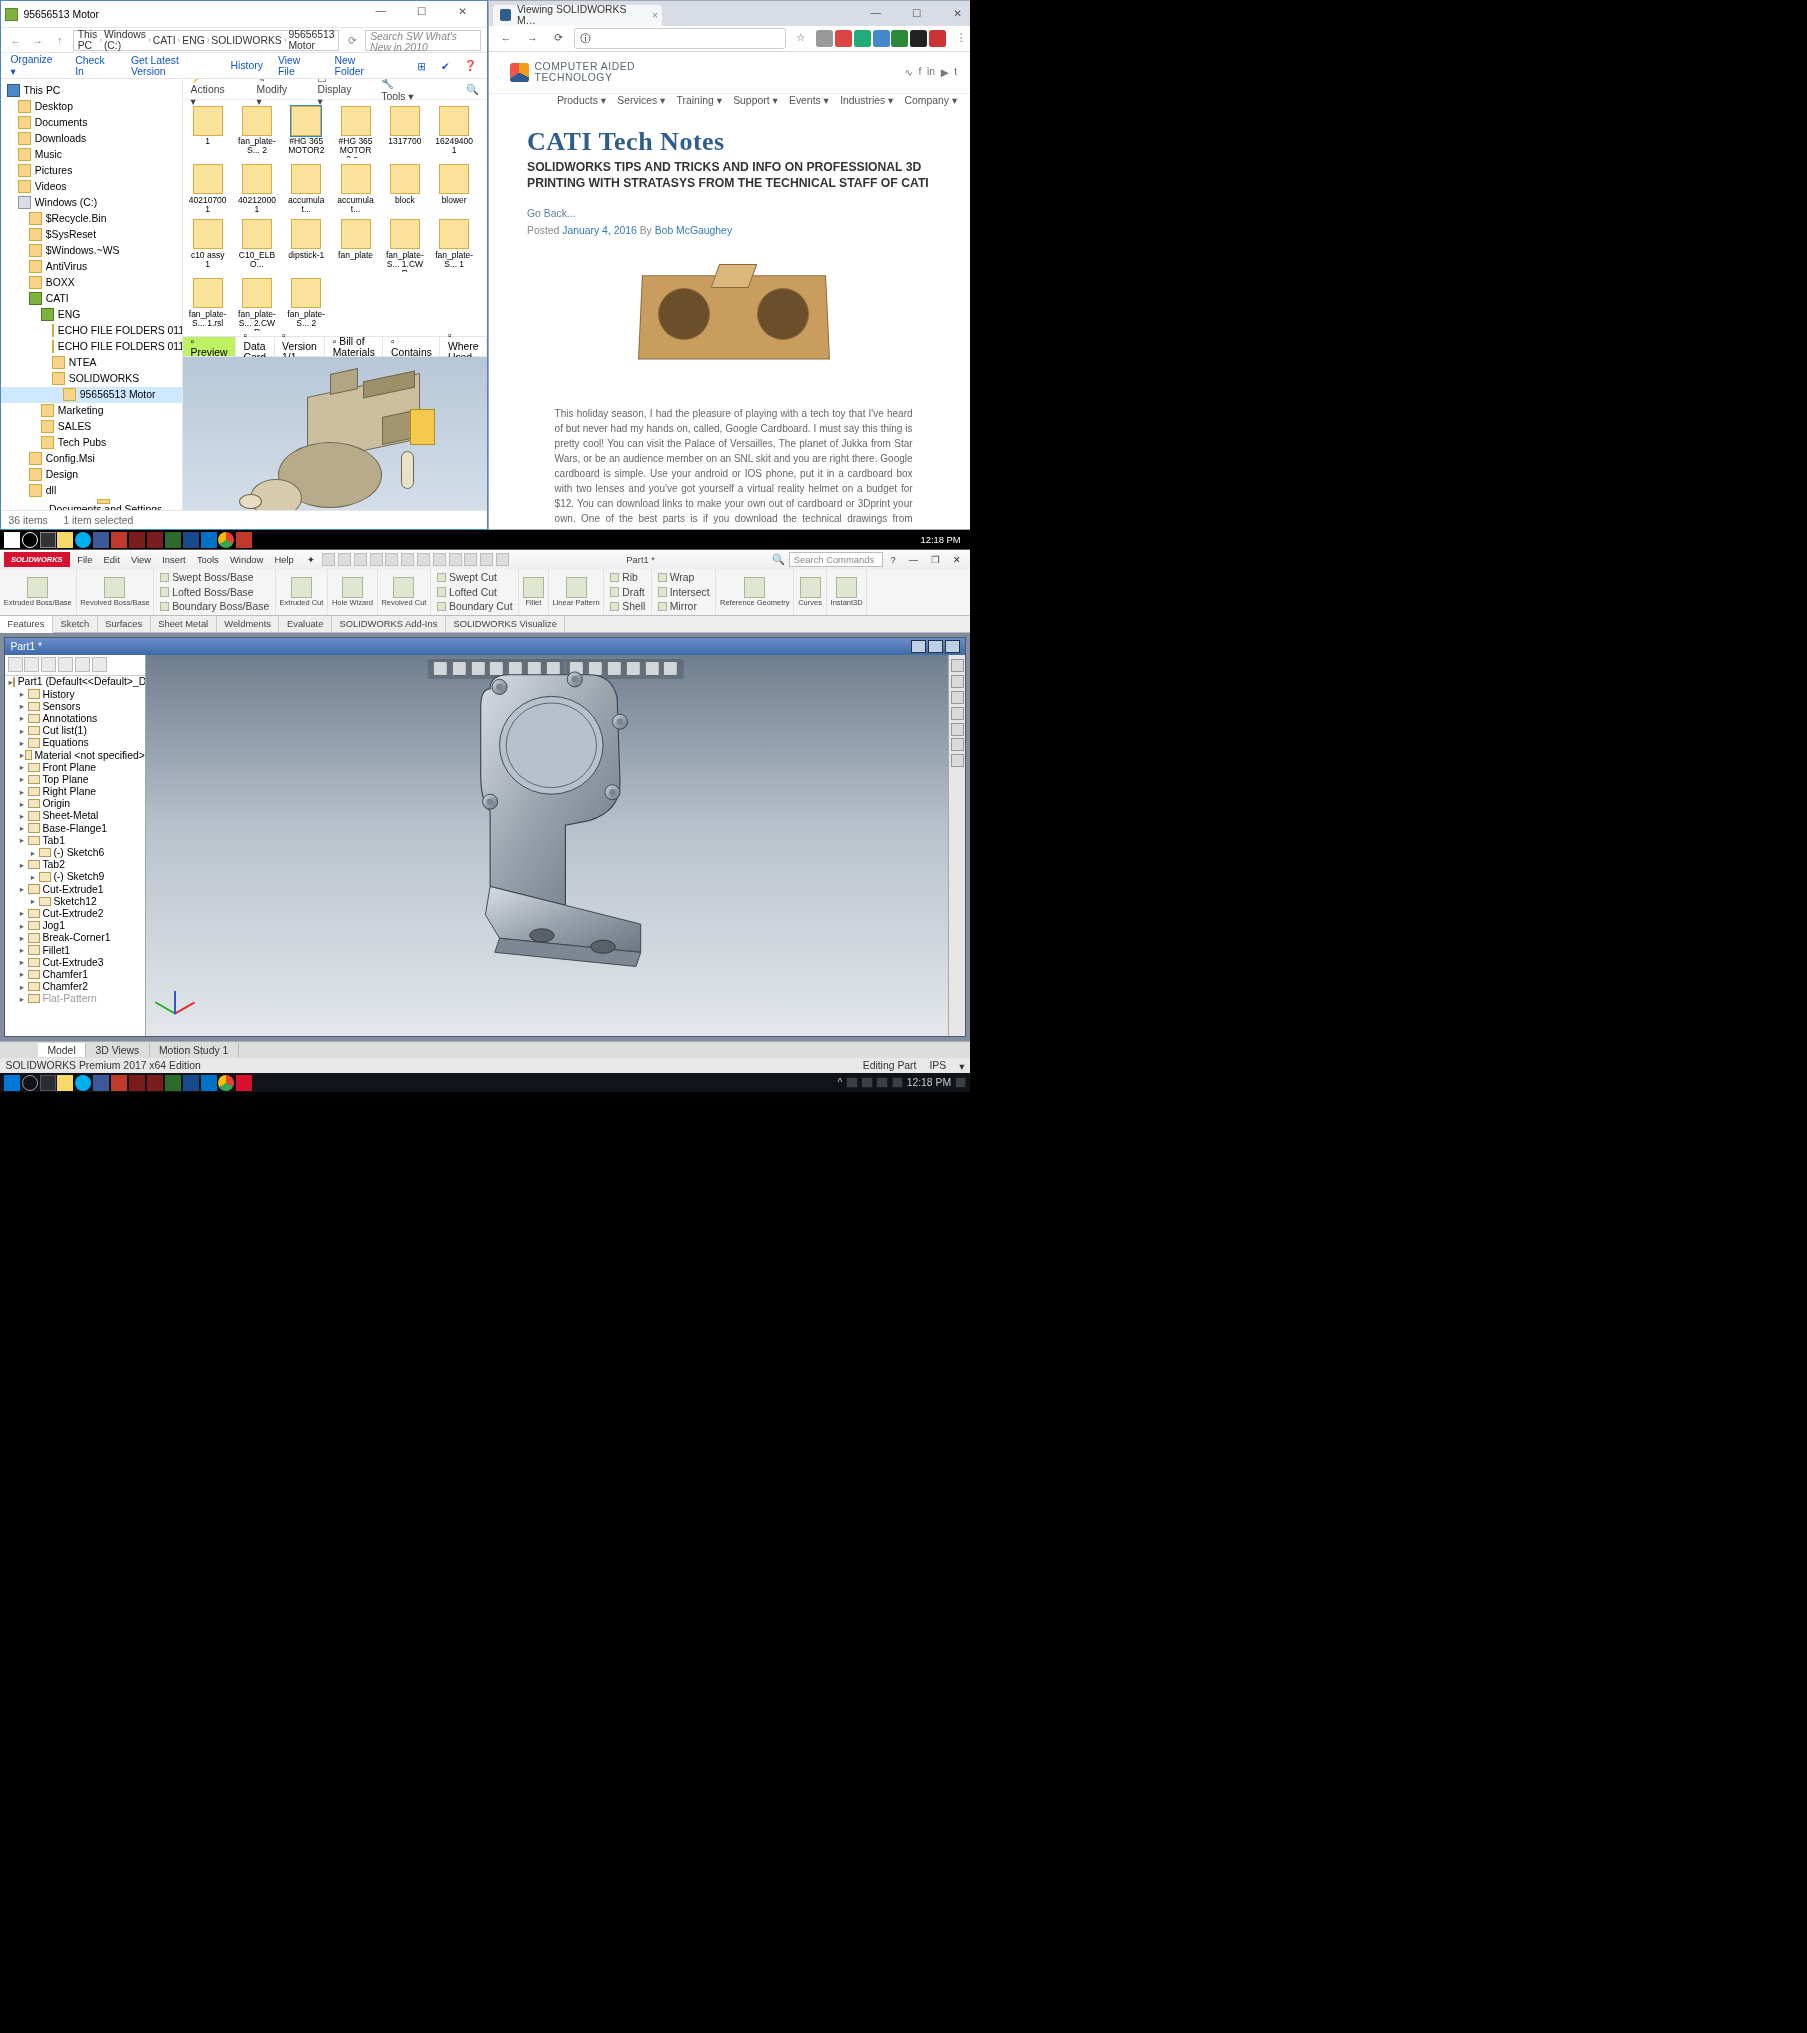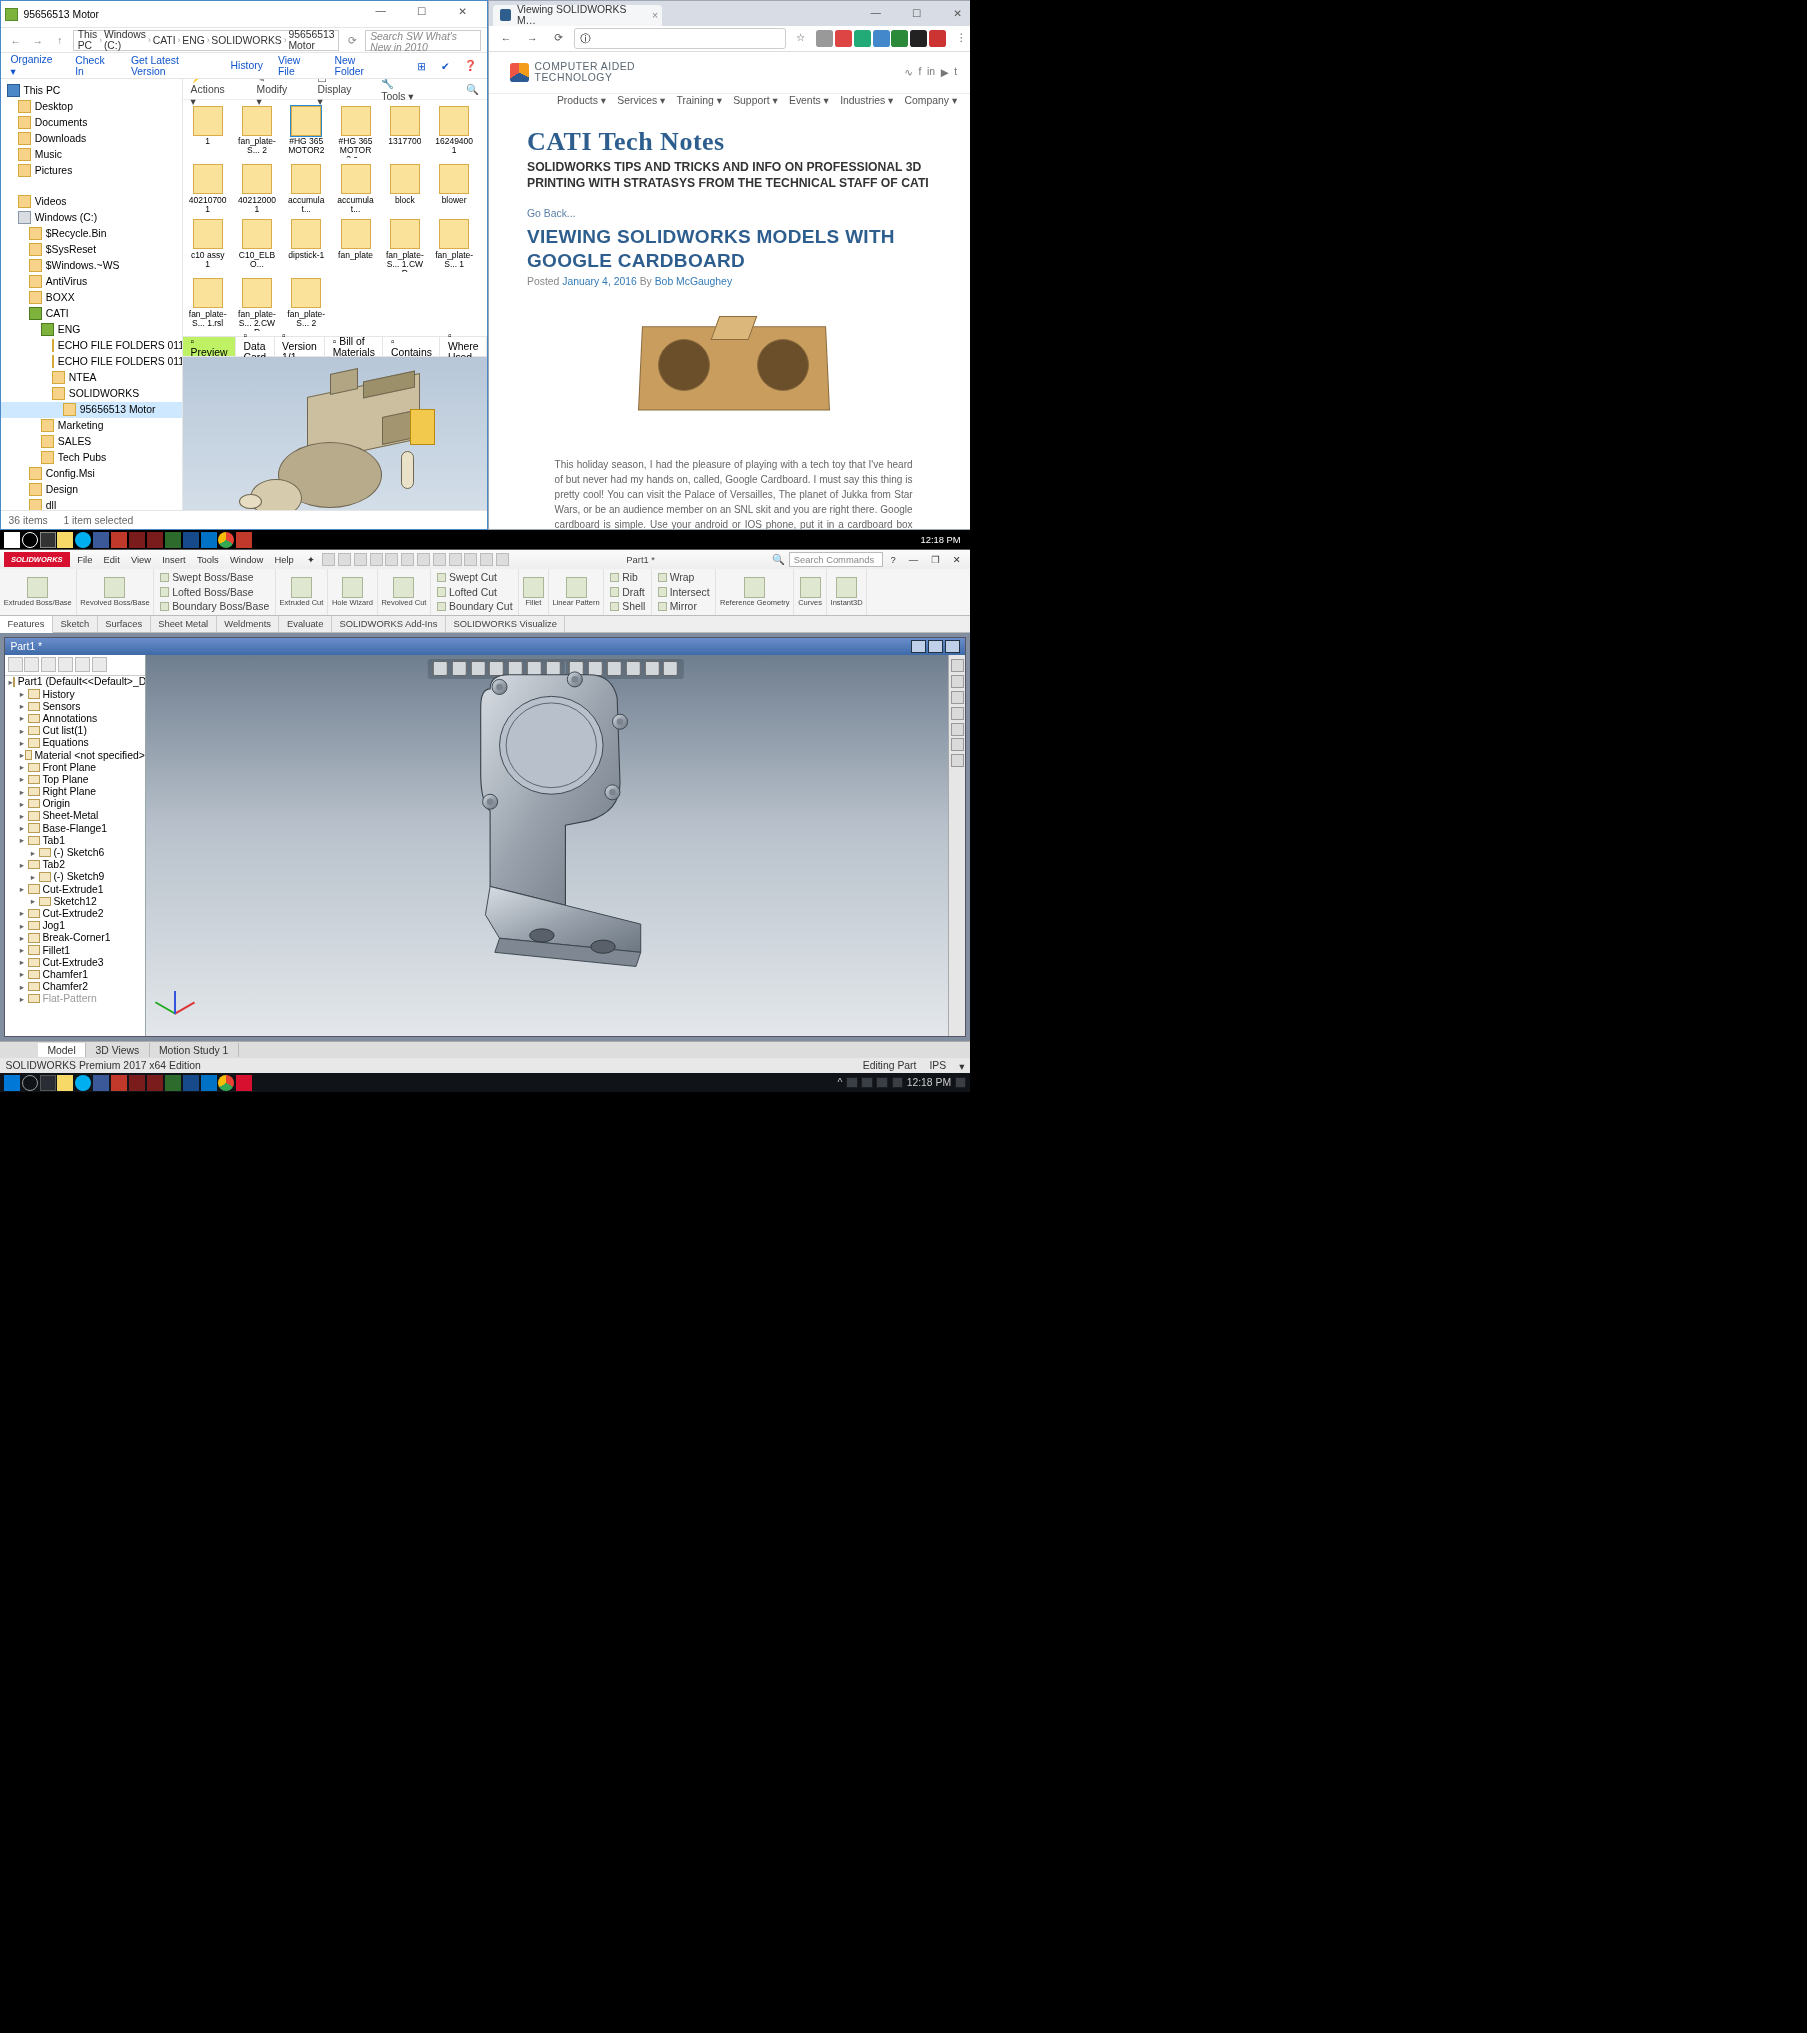--- a/index.html
+++ b/index.html
@@ -191,21 +191,21 @@
             <span>Downloads</span>
           </div>
           <div class="node" style="padding-left: 17px;">
             <span class="ico"></span>
             <span>Music</span>
           </div>
           <div class="node" style="padding-left: 17px;">
             <span class="ico"></span>
             <span>Pictures</span>
           </div>
-          <div class="node" style="padding-left: 17px; margin-top: 15px;">
+          <div class="node" style="padding-left: 17px;">
             <span class="ico"></span>
             <span>Videos</span>
           </div>
           <div class="node" style="padding-left: 17px;">
             <span class="ico" style="background: rgb(217, 221, 226); border-color: rgb(138, 153, 170);"></span>
             <span>Windows (C:)</span>
           </div>
           <div class="node" style="padding-left: 28px;">
             <span class="ico"></span>
             <span>$Recycle.Bin</span>
@@ -463,21 +463,20 @@
           <span>Training ▾</span>
           <span>Support ▾</span>
           <span>Events ▾</span>
           <span>Industries ▾</span>
           <span>Company ▾</span>
         </div>
       <div class="cati-body">
         <h1>CATI Tech Notes</h1>
         <h2>SOLIDWORKS TIPS AND TRICKS AND INFO ON PROFESSIONAL 3D PRINTING WITH STRATASYS FROM THE TECHNICAL STAFF OF CATI</h2>
         <div class="cati-goback">Go Back...</div>
-        <div class="cati-article-title">VIEWING SOLIDWORKS MODELS WITH GOOGLE CARDBOARD</div>
         <div class="cati-meta">
           <span>Posted </span><a>January 4, 2016</a><span>  By </span><a>Bob McGaughey</a>
         </div>
         <div class="cati-hero">
           <div class="box" style="left:38px;top:19px;width:188px;height:85px;transform:perspective(282px) rotateX(8deg)"></div>
           <div class="box" style="left:56px;top:33px;width:52px;height:52px;border-radius:50%;background:#6b4f2a"></div>
           <div class="box" style="left:155px;top:33px;width:52px;height:52px;border-radius:50%;background:#6b4f2a"></div>
           <div class="box" style="left:113px;top:9.4px;width:38px;height:23.5px;background:#dcb77c;transform:skewX(-20deg)"></div>
         </div>
         <p class="cati-para">This holiday season, I had the pleasure of playing with a tech toy that I've heard of but never had my hands on, called, Google Cardboard. I must say this thing is pretty cool! You can visit the Palace of Versailles, The planet of Jukka from Star Wars, or be an audience member on an SNL skit and you are right there. Google cardboard is simple. Use your android or IOS phone, put it in a cardboard box with two lenses and you've got yourself a virtual reality helmet on a budget for $12. You can download links to make your own out of cardboard or 3Dprint your own. One of the best parts is if you download the technical drawings from Google, you'll see they are done in SOLIDWORKS – NICE!!</p>

